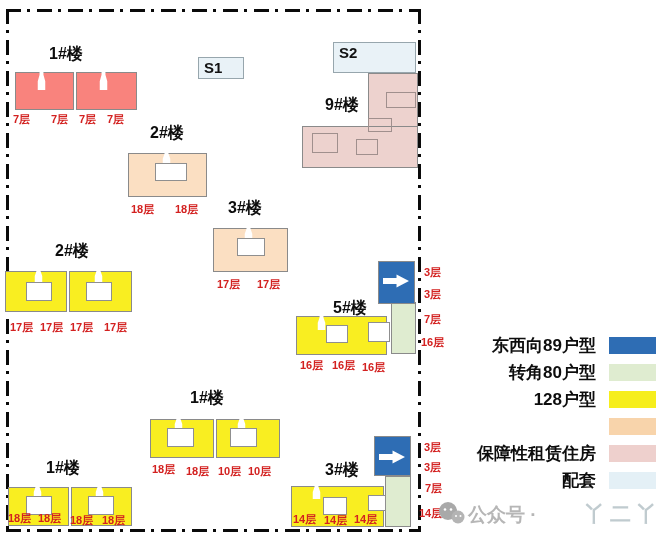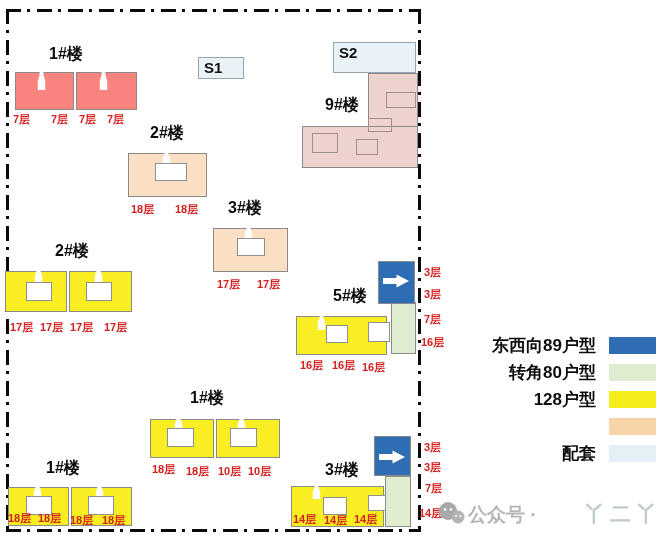--- a/index.html
+++ b/index.html
@@ -109,21 +109,21 @@
   <span class="flabel" style="left:424px;top:265px">3层</span>
   <span class="flabel" style="left:424px;top:287px">3层</span>
   <span class="flabel" style="left:424px;top:312px">7层</span>
   <span class="flabel" style="left:421px;top:335px">16层</span>
 
   <div class="grp" style="left:296px;top:286px;width:96px;height:90px">
     <div class="seg" style="left: 0px; top: 30px; width: 91px; height: 39px; background-color: rgb(249, 238, 33);"></div>
     <div class="tower" style="left:18px;top:16px;width:15px;height:28px"></div>
     <div class="core" style="left:30px;top:39px;width:22px;height:18px"></div>
     <div class="core" style="left:72px;top:36px;width:22px;height:20px"></div>
-    <div class="bname" style="left:37px;top:0">5#楼</div>
+    <div class="bname" style="left:37px;top:12px">5#楼</div>
     <span class="flabel" style="left:4px;top:72px">16层</span>
     <span class="flabel" style="left:36px;top:72px">16层</span>
     <span class="flabel" style="left:66px;top:74px">16层</span>
   </div>
 
   <div class="grp" style="left:150px;top:388px;width:132px;height:90px">
     <div class="seg" style="left: 0px; top: 31px; width: 64px; height: 39px; background-color: rgb(249, 238, 33);"></div>
     <div class="seg" style="left: 66px; top: 31px; width: 64px; height: 39px; background-color: rgb(249, 238, 33);"></div>
     <div class="tower" style="left:21px;top:16px;width:15px;height:27px"></div>
     <div class="tower" style="left:84px;top:16px;width:15px;height:27px"></div>
@@ -191,18 +191,22 @@
       <span class="lswatch" style="background-color: rgb(223, 236, 208);"></span>
     </div>
     <div class="lrow">
       <span class="llabel">128户型</span>
       <span class="lswatch" style="background-color: rgb(246, 238, 28);"></span>
     </div>
     <div class="lrow">
       <span class="lswatch" style="background-color: rgb(248, 212, 171);"></span>
     </div>
     <div class="lrow">
+      <span class="llabel">保障性租赁住房</span>
+      <span class="lswatch" style="background-color: rgb(238, 208, 205);"></span>
+    </div>
+    <div class="lrow">
       <span class="llabel">配套</span>
       <span class="lswatch" style="background-color: rgb(228, 240, 246);"></span>
     </div>
   </div>
 
 </div>
 
 </body></html>

